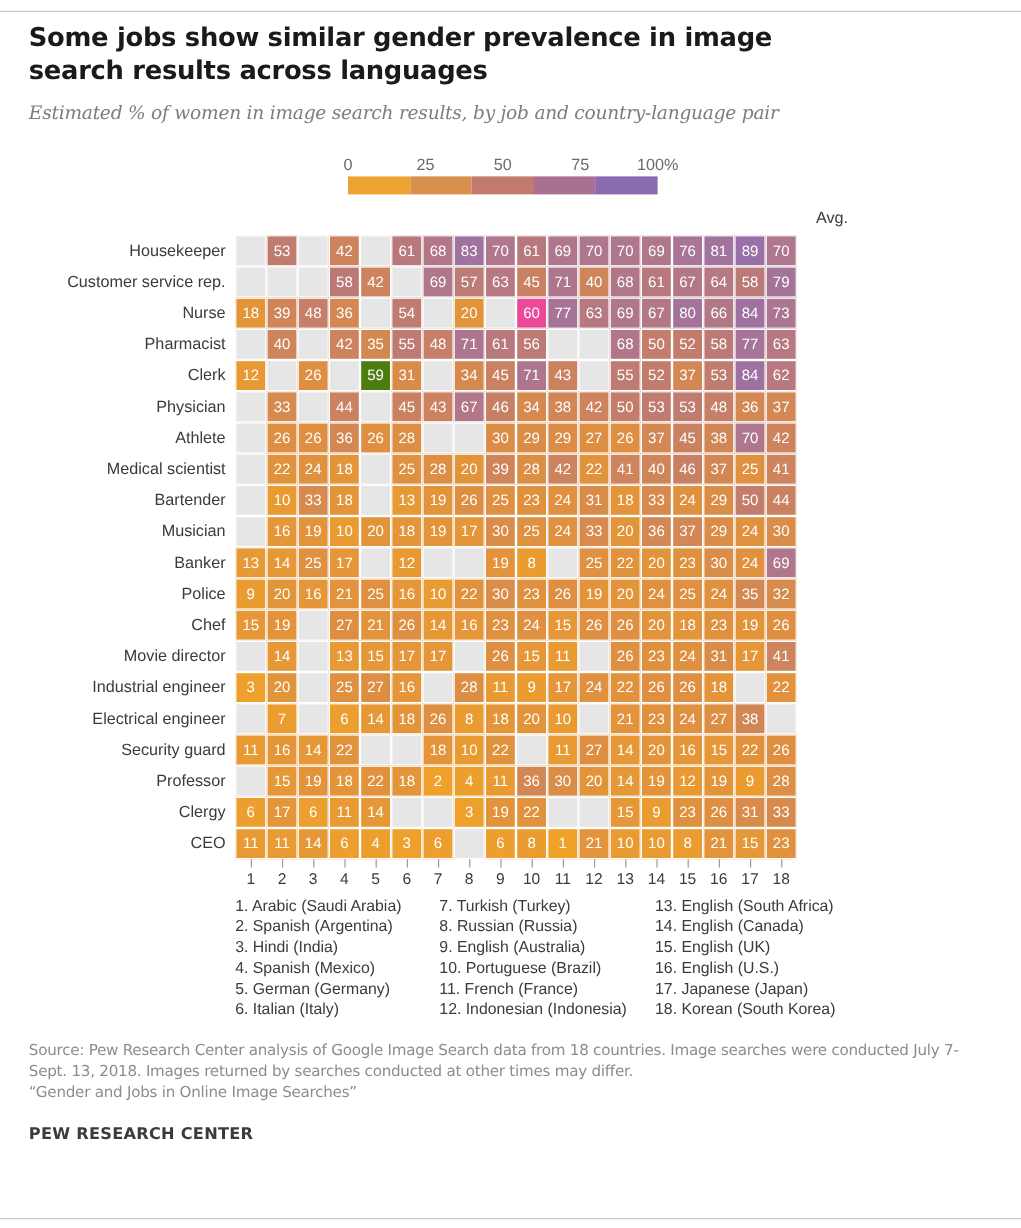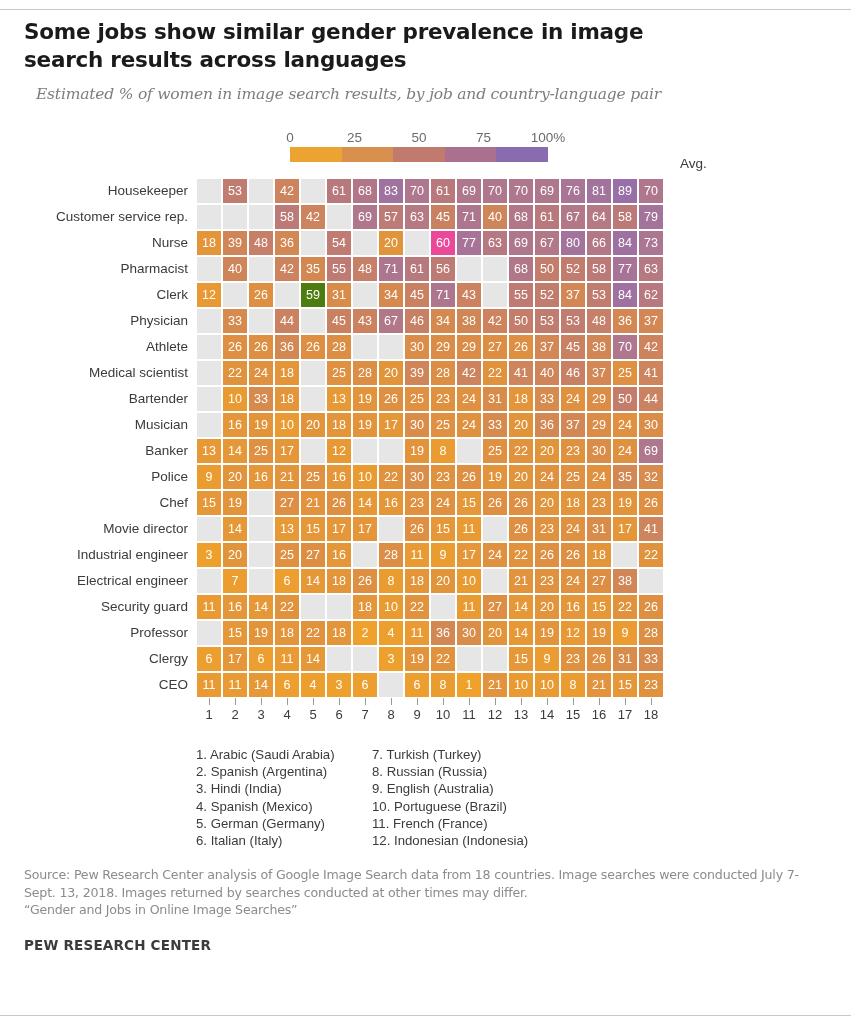--- a/index.html
+++ b/index.html
@@ -41,21 +41,21 @@
     padding-top: 18px;
     font-family: "DejaVu Sans", sans-serif;
     font-size: 21.5px;
     font-weight: bold;
     line-height: 1.28;
     letter-spacing: -0.25px;
     color: #1a1a1a;
     max-width: 700px;
   }
   .subtitle {
-    margin: 12px 0 0 12px;
+    margin: 12px 0 0 0;
     font-family: "DejaVu Serif", serif;
     font-style: italic;
     font-size: 15.5px;
     color: #7d7d7d;
     letter-spacing: -0.2px;
   }
 
   
   .legend {
     position: absolute;
@@ -78,21 +78,21 @@
     display: flex;
     height: 15px;
     width: 258px;
   }
   .legend-seg { flex: 1 1 0; }
 
   
   .chart {
     position: absolute;
     left: 0;
-    top: 178px;
+    top: 196px;
     width: 851px;
   }
   .grid-wrap {
     position: relative;
     margin-left: 196px;
   }
   .row {
     display: flex;
     height: 26px;
     position: relative;
@@ -718,20 +718,28 @@
         <div class="key-item">6. Italian (Italy)</div>
       </div>
       <div class="key-col">
         <div class="key-item">7. Turkish (Turkey)</div>
         <div class="key-item">8. Russian (Russia)</div>
         <div class="key-item">9. English (Australia)</div>
         <div class="key-item">10. Portuguese (Brazil)</div>
         <div class="key-item">11. French (France)</div>
         <div class="key-item">12. Indonesian (Indonesia)</div>
       </div>
+      <div class="key-col">
+        <div class="key-item">13. English (South Africa)</div>
+        <div class="key-item">14. English (Canada)</div>
+        <div class="key-item">15. English (UK)</div>
+        <div class="key-item">16. English (U.S.)</div>
+        <div class="key-item">17. Japanese (Japan)</div>
+        <div class="key-item">18. Korean (South Korea)</div>
+      </div>
     </div>
 
   <div class="footer">
     <p class="source">Source: Pew Research Center analysis of Google Image Search data from 18 countries. Image searches were conducted July 7-Sept. 13, 2018. Images returned by searches conducted at other times may differ.</p>
     <p class="pub">“Gender and Jobs in Online Image Searches”</p>
     <div class="prc">PEW RESEARCH CENTER</div>
   </div>
 
   <div class="rule-bottom"></div>
 </div>

